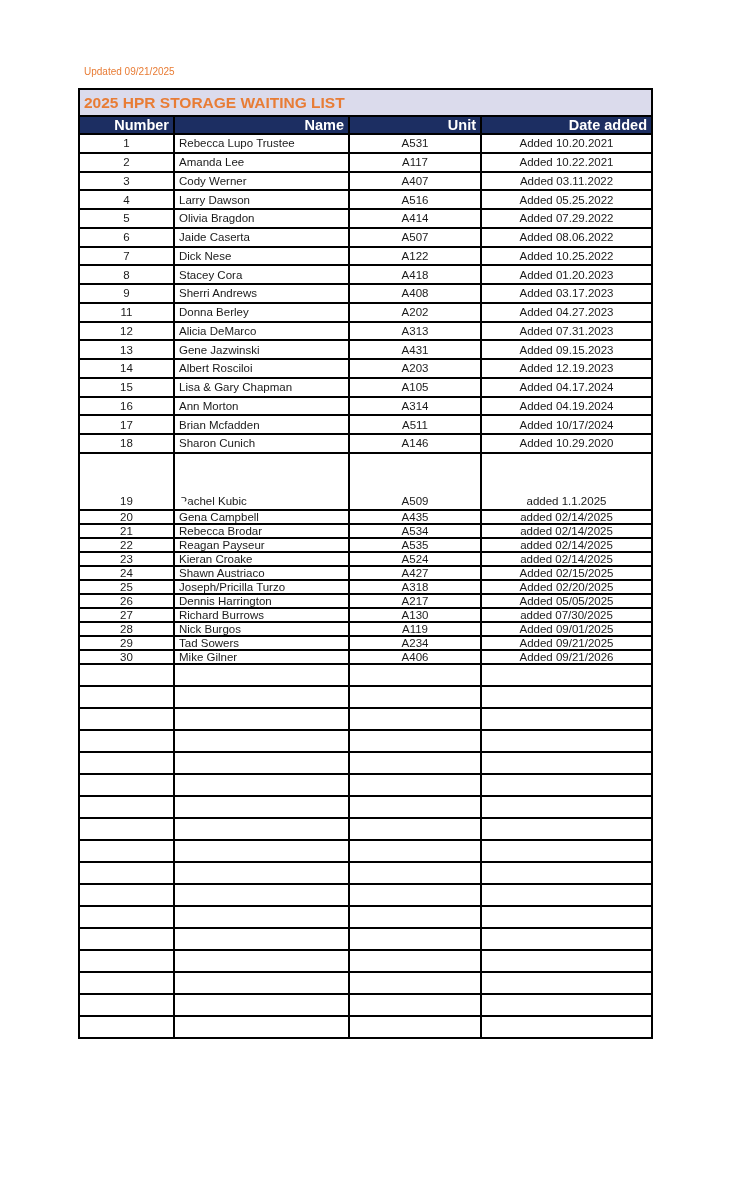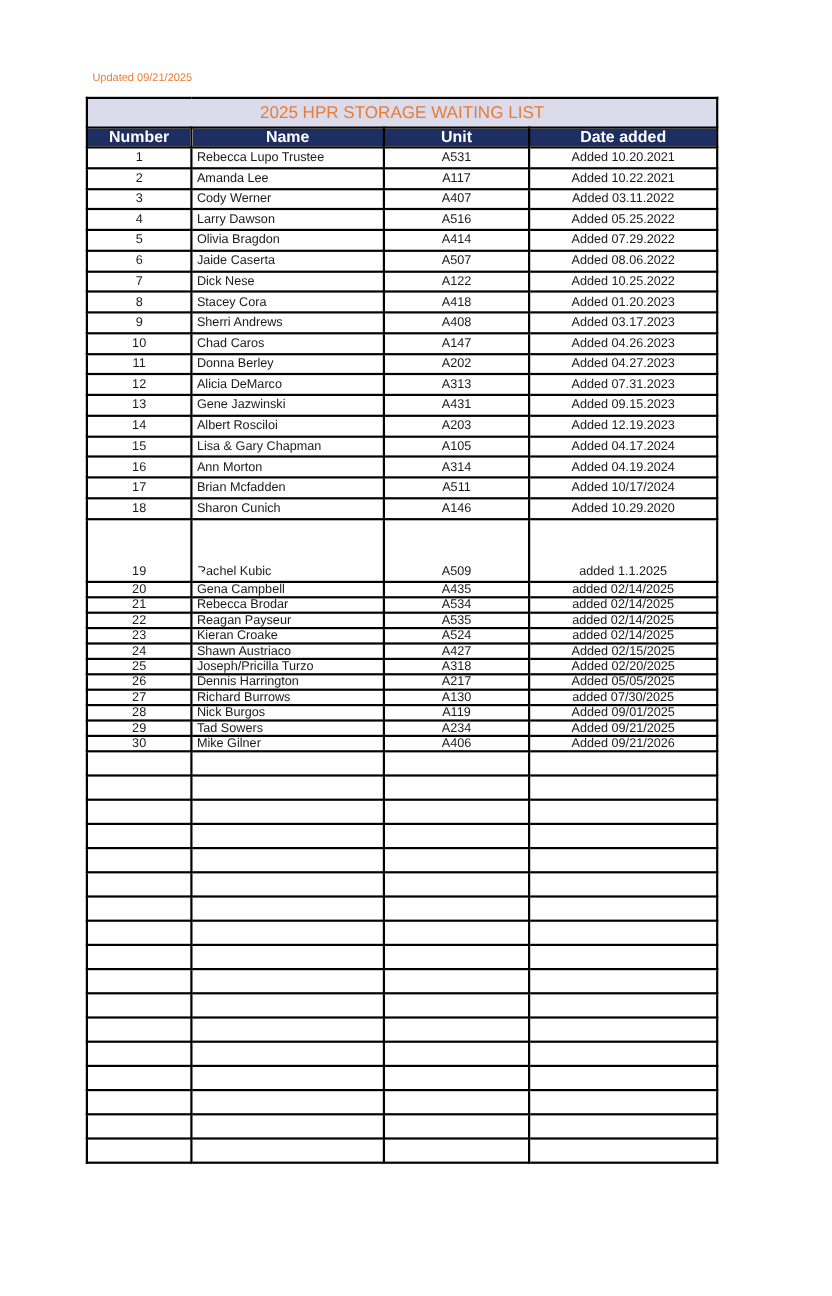--- a/index.html
+++ b/index.html
@@ -37,32 +37,32 @@
   table.waiting-list td, table.waiting-list th{
     border:2px solid var(--border-color);
     padding:0 4px;
     overflow:hidden;
     white-space:nowrap;
   }
   tr.title-row td{
     height:27px;
     background:var(--title-bg);
     color:var(--accent-orange);
-    font-weight:normal;
+    font-weight:bold;
     font-size:15.5px;
-    text-align:center;
+    text-align:left;
     vertical-align:middle;
   }
   tr.header-row th{
     height:16px;
     background:var(--header-bg);
     color:var(--header-text);
     font-weight:bold;
     font-size:14.5px;
-    text-align:center;
+    text-align:right;
     vertical-align:middle;
   }
   tbody td{
     font-size:11.5px;
     vertical-align:middle;
   }
   tr.r-sm{height:18.75px;}
   tr.r-md{height:14px;}
   tr.r-tall{height:57.5px;}
   tr.r-empty{height:22px;}
@@ -142,26 +142,20 @@
         <td class="col-unit">A418</td>
         <td class="col-date">Added 01.20.2023</td>
       </tr>
       <tr class="r-sm">
         <td class="col-number">9</td>
         <td class="col-name">Sherri Andrews</td>
         <td class="col-unit">A408</td>
         <td class="col-date">Added 03.17.2023</td>
       </tr>
       <tr class="r-sm">
-        <td class="col-number">10</td>
-        <td class="col-name">Chad Caros</td>
-        <td class="col-unit">A147</td>
-        <td class="col-date">Added 04.26.2023</td>
-      </tr>
-      <tr class="r-sm">
         <td class="col-number">11</td>
         <td class="col-name">Donna Berley</td>
         <td class="col-unit">A202</td>
         <td class="col-date">Added 04.27.2023</td>
       </tr>
       <tr class="r-sm">
         <td class="col-number">12</td>
         <td class="col-name">Alicia DeMarco</td>
         <td class="col-unit">A313</td>
         <td class="col-date">Added 07.31.2023</td>

